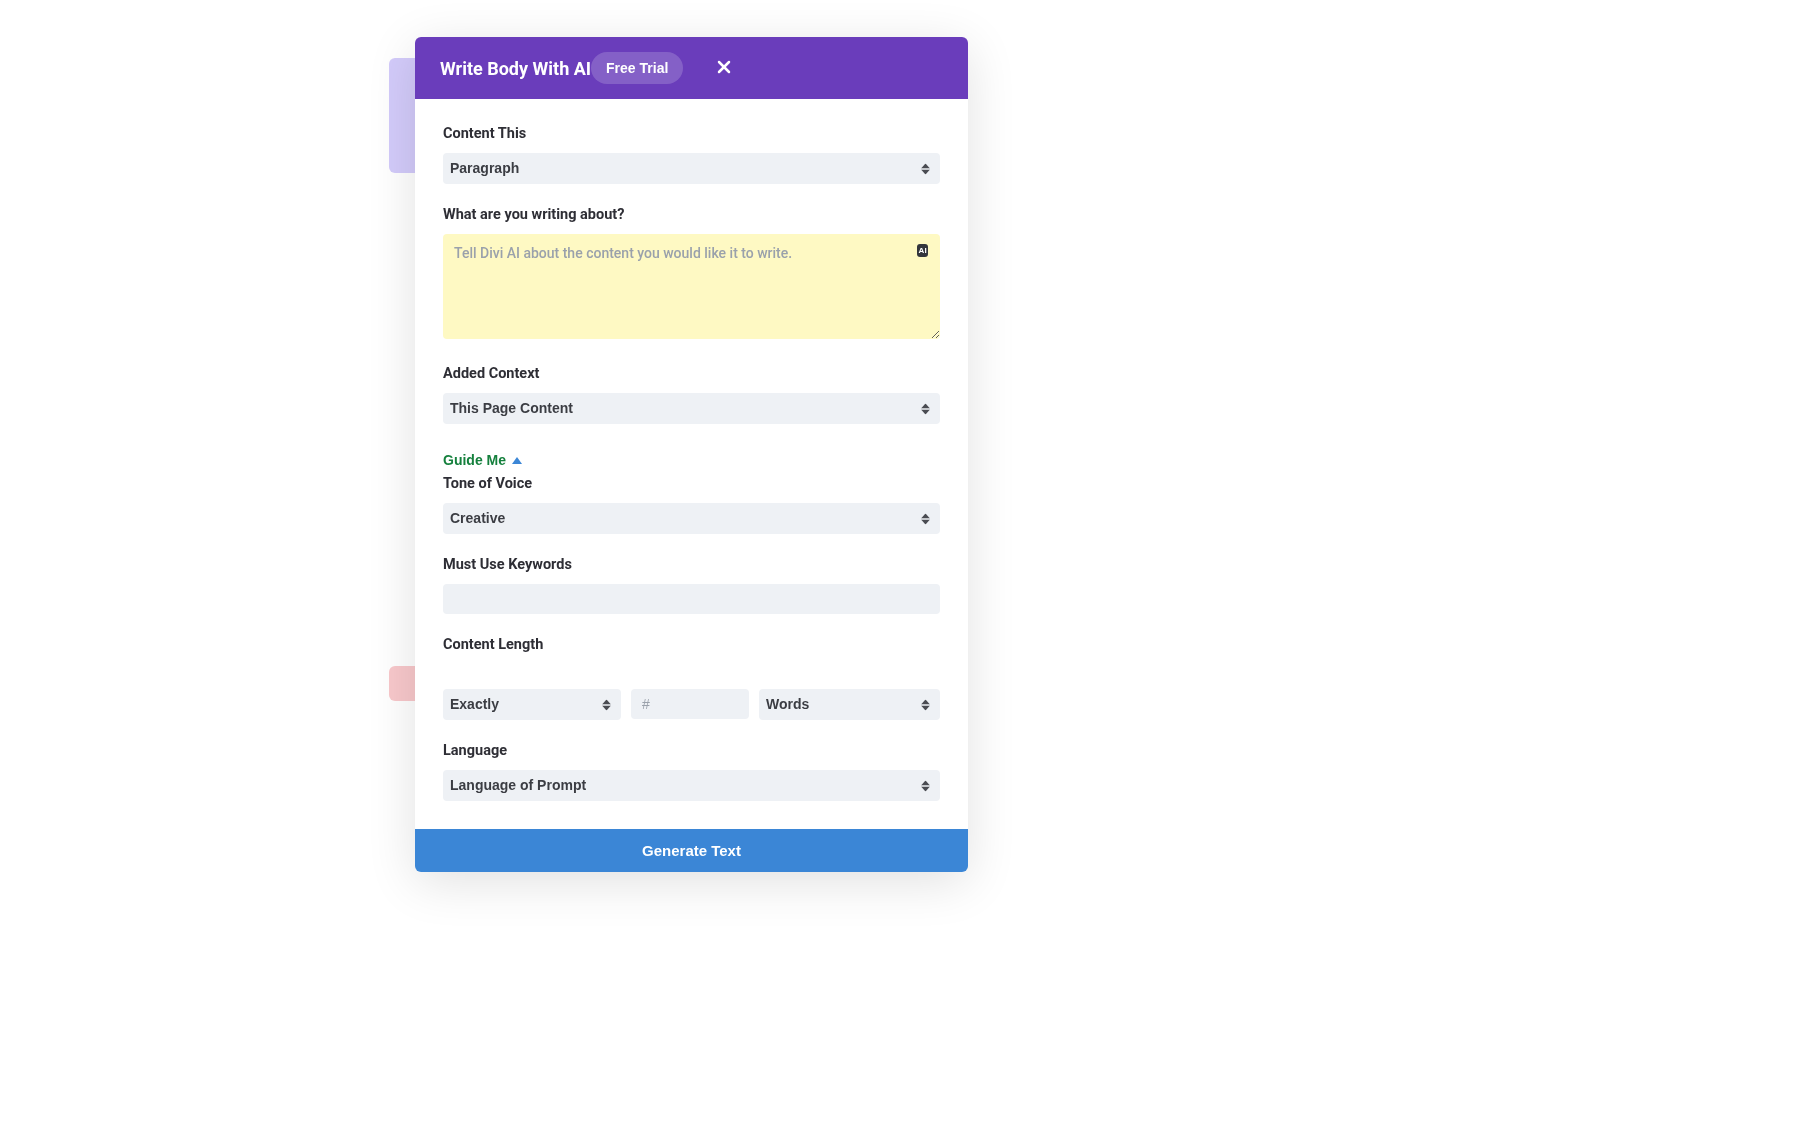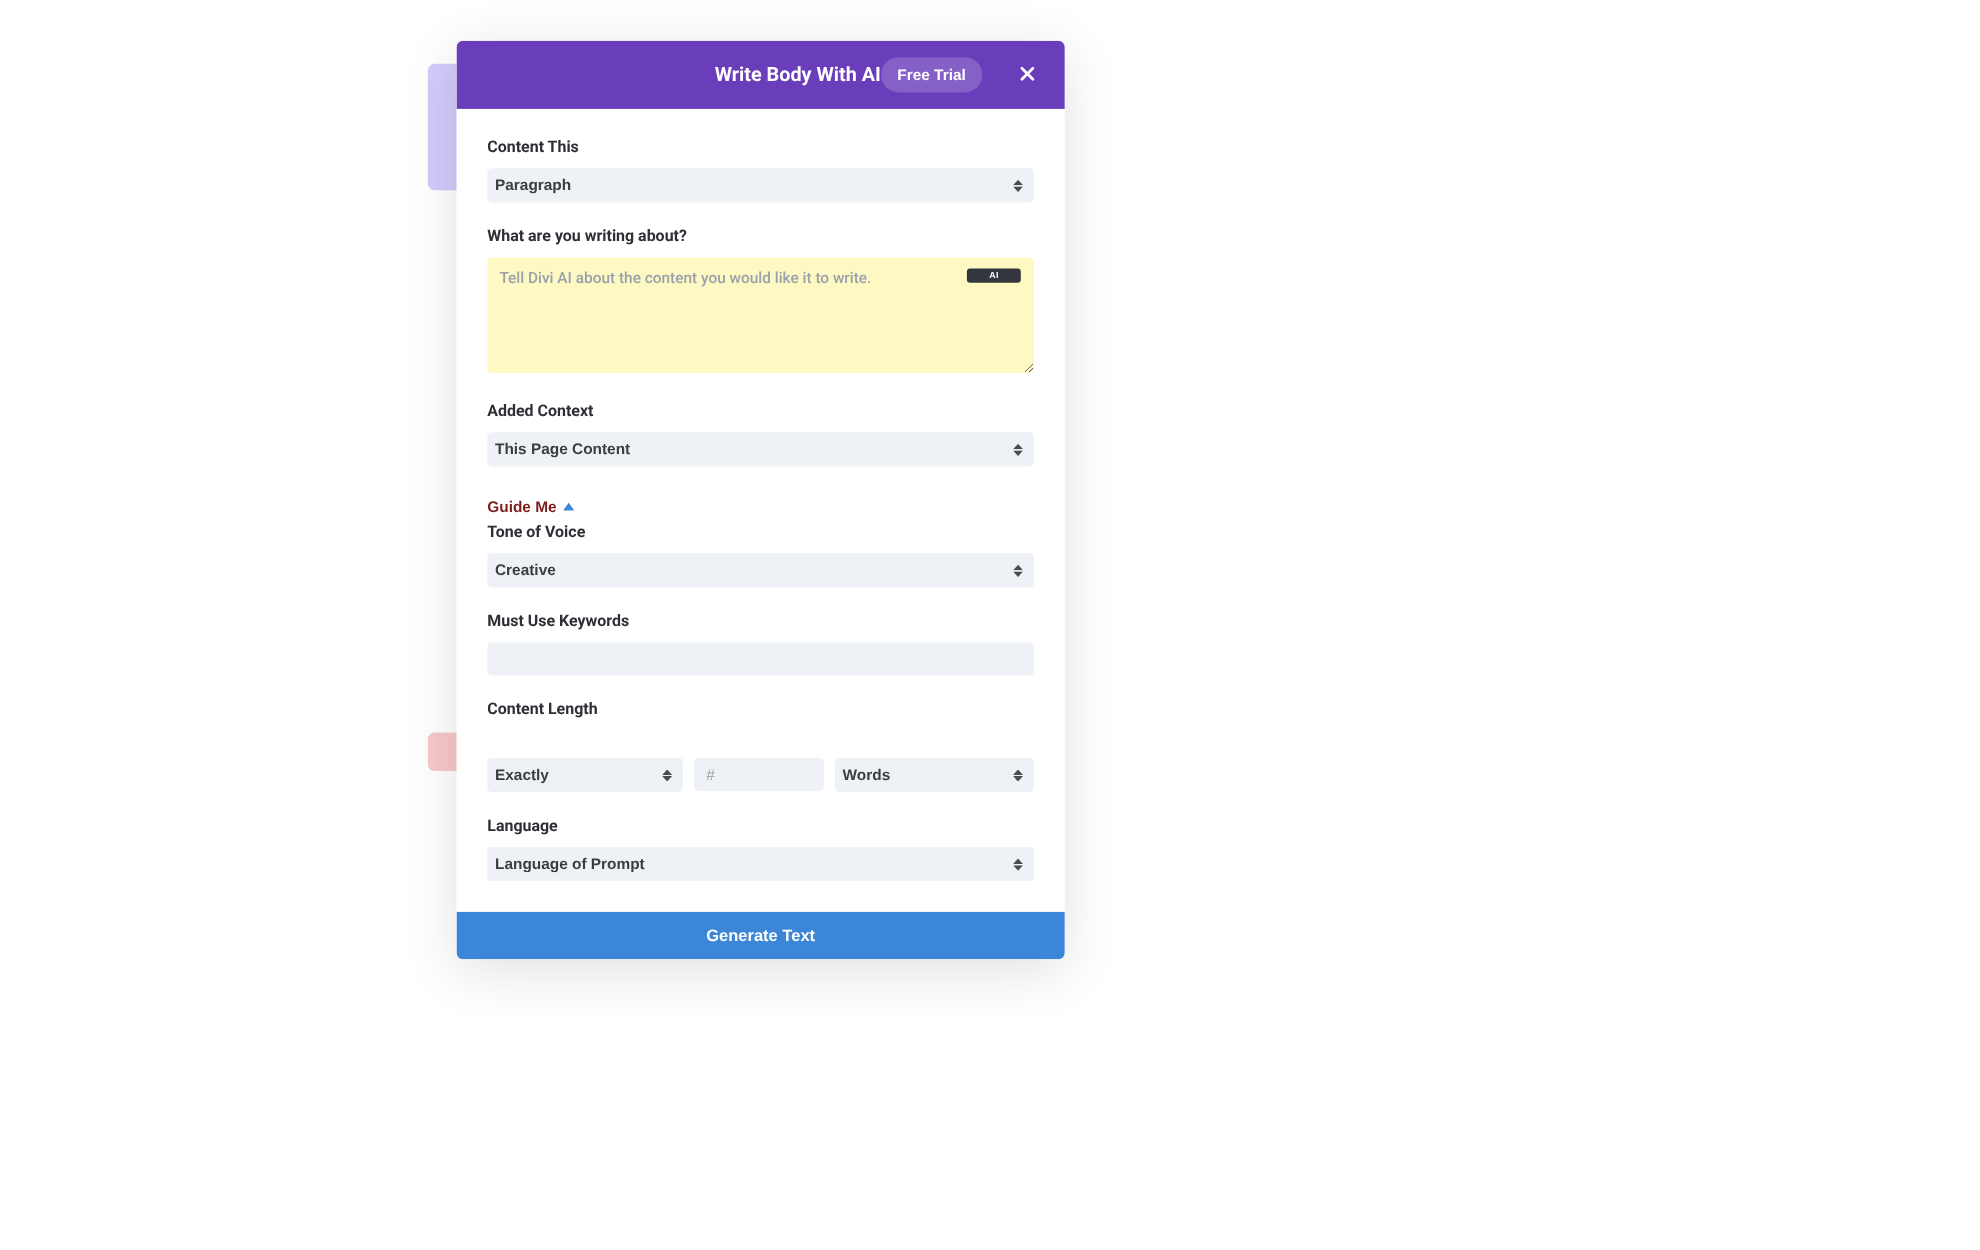--- a/index.html
+++ b/index.html
@@ -43,21 +43,21 @@
       background: #fff;
       border-radius: 6px;
       box-shadow: 0 10px 50px rgba(0,0,0,0.12);
       overflow: hidden;
     }
     .modal-header {
       background: #6a3dbb;
       padding: 15px 22px 15px 25px;
       display: flex;
       align-items: center;
-      justify-content: flex-end;
+      justify-content: flex-start;
     }
     .modal-title {
       color: #fff;
       font-size: 18px;
       font-weight: 700;
     }
     .header-right {
       display: flex;
       align-items: center;
       gap: 29px;
@@ -151,31 +151,31 @@
       font-weight: 500;
     }
     .ai-badge {
       position: absolute;
       top: 10px;
       right: 12px;
       background: #33363c;
       color: #fff;
       font-size: 8px;
       font-weight: 700;
-      padding: 2px 20px;
+      padding: 2px 1px;
       border-radius: 3px;
       letter-spacing: 0.3px;
       border: none;
       cursor: pointer;
     }
     .guide-me {
       display: inline-flex;
       align-items: center;
       gap: 6px;
-      color: #7f1d1d;
+      color: #15803d;
       font-size: 14px;
       font-weight: 700;
       cursor: pointer;
       margin-bottom: 7px;
       background: transparent;
       border: none;
       padding: 0;
     }
     .guide-me-triangle {
       width: 0;

